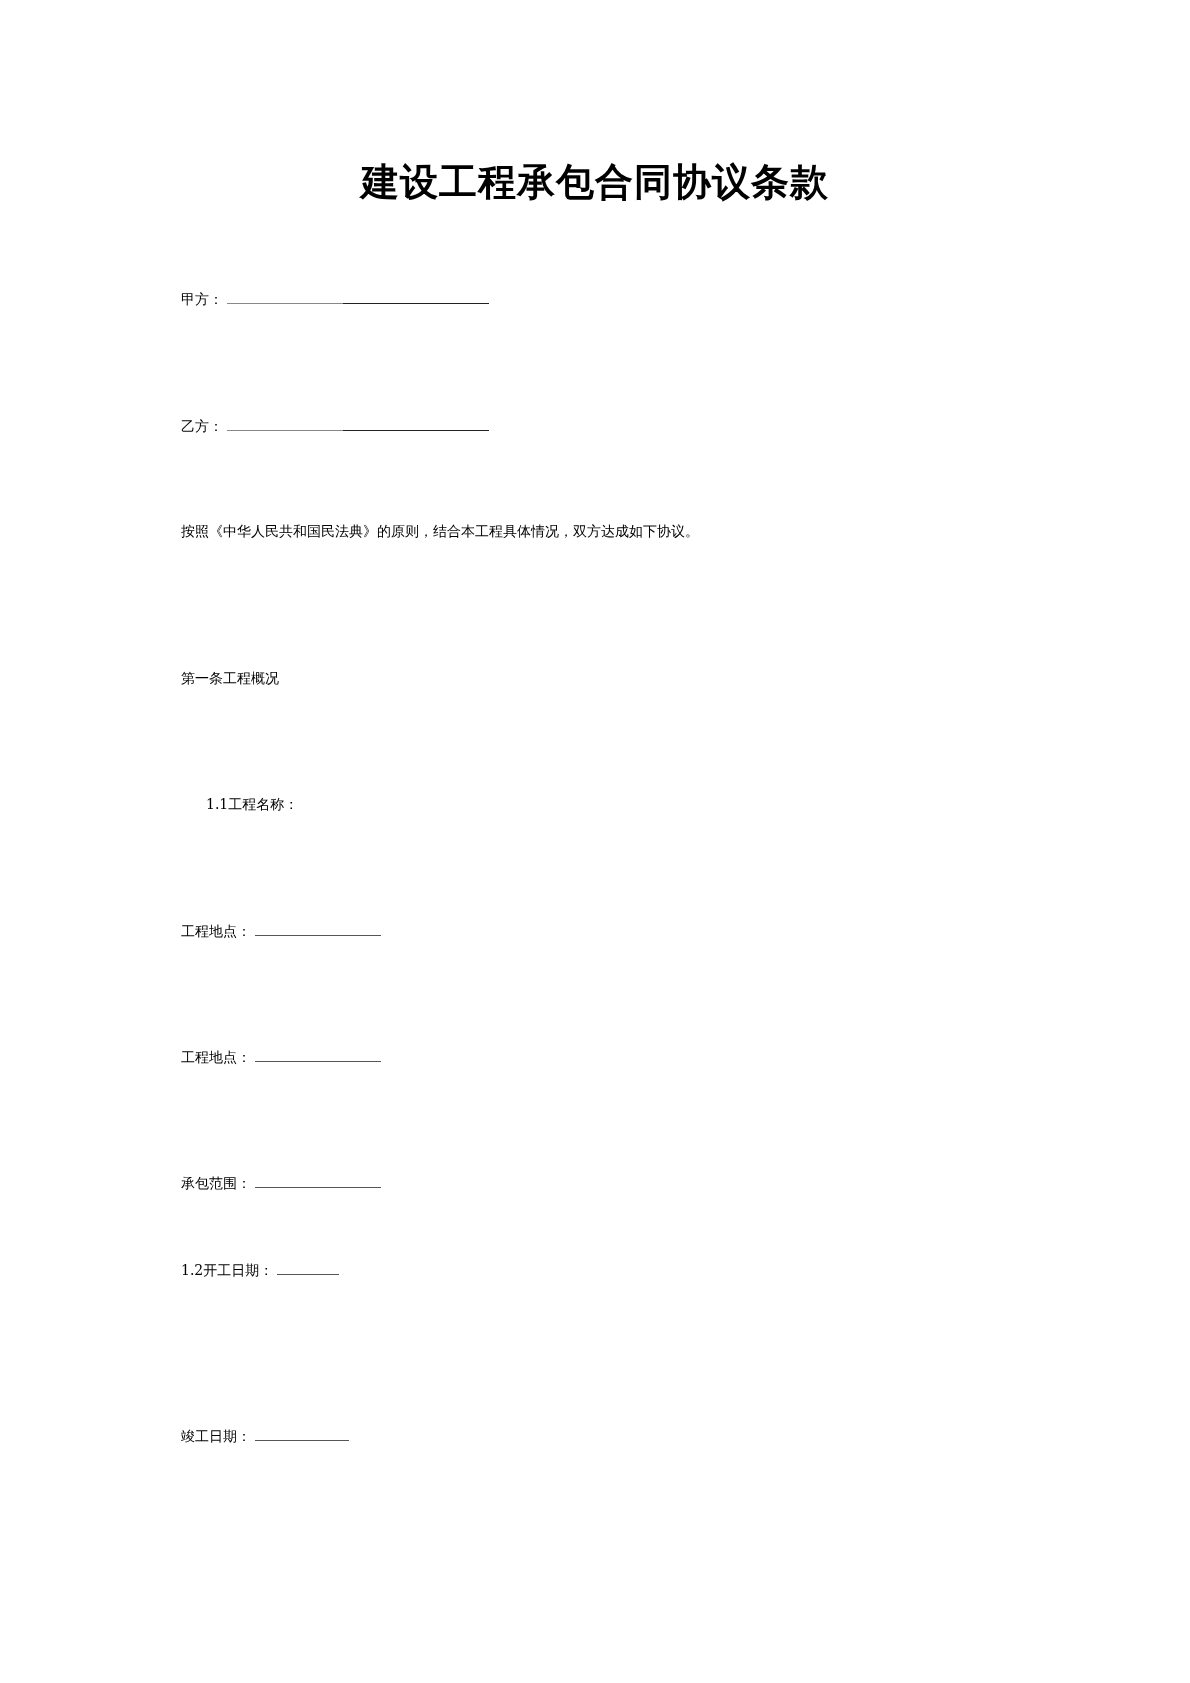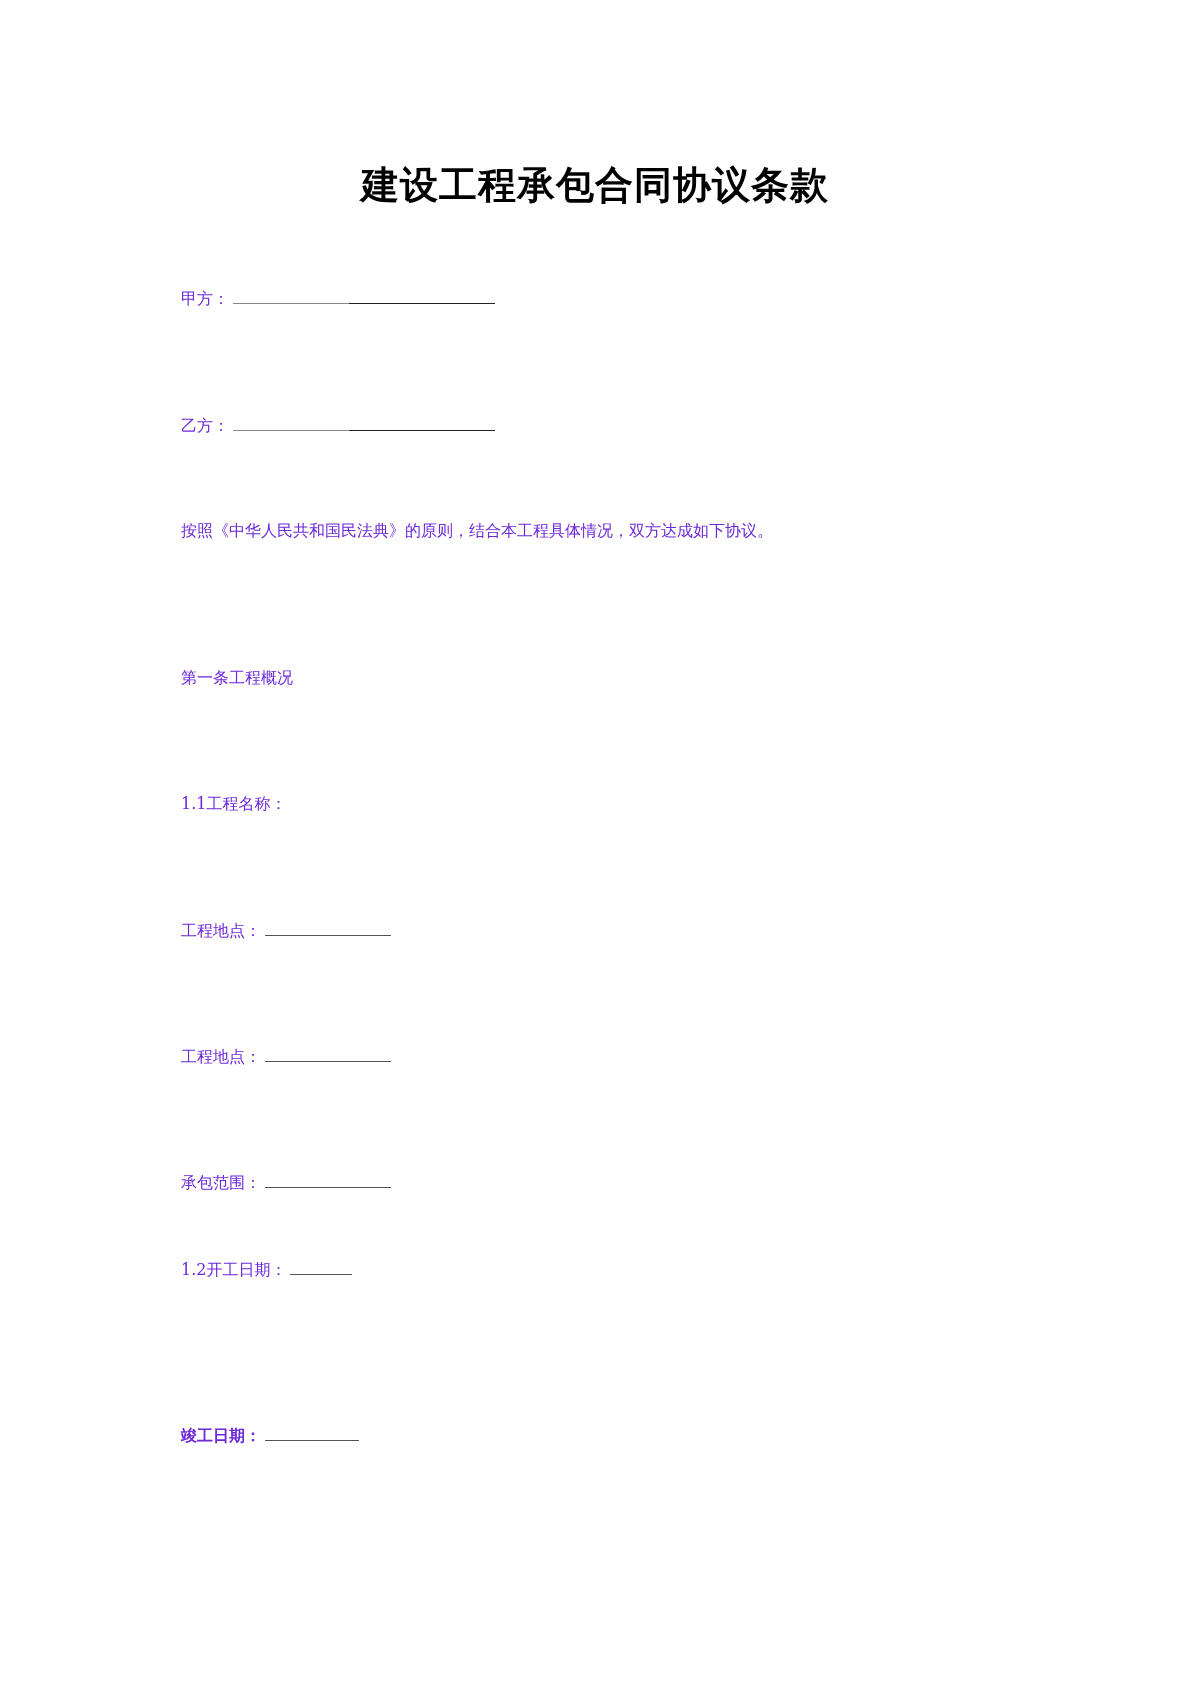--- a/index.html
+++ b/index.html
@@ -26,29 +26,29 @@
     .title {
       position: absolute;
       left: 0;
       top: 160px;
       width: 1190px;
       text-align: center;
       font-size: 38px;
       font-weight: bold;
       letter-spacing: 1px;
       line-height: 50px;
-      font-family: Liberation Serif, serif;
+      font-family: Liberation Mono, monospace;
     }
     .line {
       position: absolute;
       left: 181px;
-      font-size: 16px;
+      font-size: 14px;
       line-height: 26px;
       white-space: nowrap;
-      color: #6d28d9;
+      color: #000000;
     }
     .blank {
       display: inline-block;
       border-bottom: 1px solid #555555;
       height: 18px;
       vertical-align: baseline;
       margin-left: 4px;
     }
     .blank.two-tone {
       border-bottom: none;
@@ -81,37 +81,37 @@
   </div>
 
   <div class="line" style="top:413px;">
     <span>乙方：</span><span class="blank two-tone" style="width:262px;"><span class="seg-a"></span><span class="seg-b"></span></span>
   </div>
 
   <div class="line" style="top:518px;">按照《中华人民共和国民法典》的原则，结合本工程具体情况，双方达成如下协议。</div>
 
   <div class="line" style="top:665px;">第一条工程概况</div>
 
-  <div class="line" style="top:791px;">
+  <div class="line" style="top:791px;margin-left:25px;">
     <span>1.1工程名称：</span>
   </div>
 
   <div class="line" style="top:917px;">
     <span>工程地点：</span><span class="blank" style="width:126px;"></span>
   </div>
 
   <div class="line" style="top:1043px;">
     <span>工程地点：</span><span class="blank" style="width:126px;"></span>
   </div>
 
   <div class="line" style="top:1169px;text-align:right;">
     <span>承包范围：</span><span class="blank" style="width:126px;"></span>
   </div>
 
   <div class="line" style="top:1256px;">
     <span>1.2开工日期：</span><span class="blank" style="width:62px;"></span>
   </div>
 
-  <div class="line" style="top:1422px;font-weight:bold;">
+  <div class="line" style="top:1422px;">
     <span>竣工日期：</span><span class="blank" style="width:94px;"></span>
   </div>
 
 </div>
 
 </body></html>

